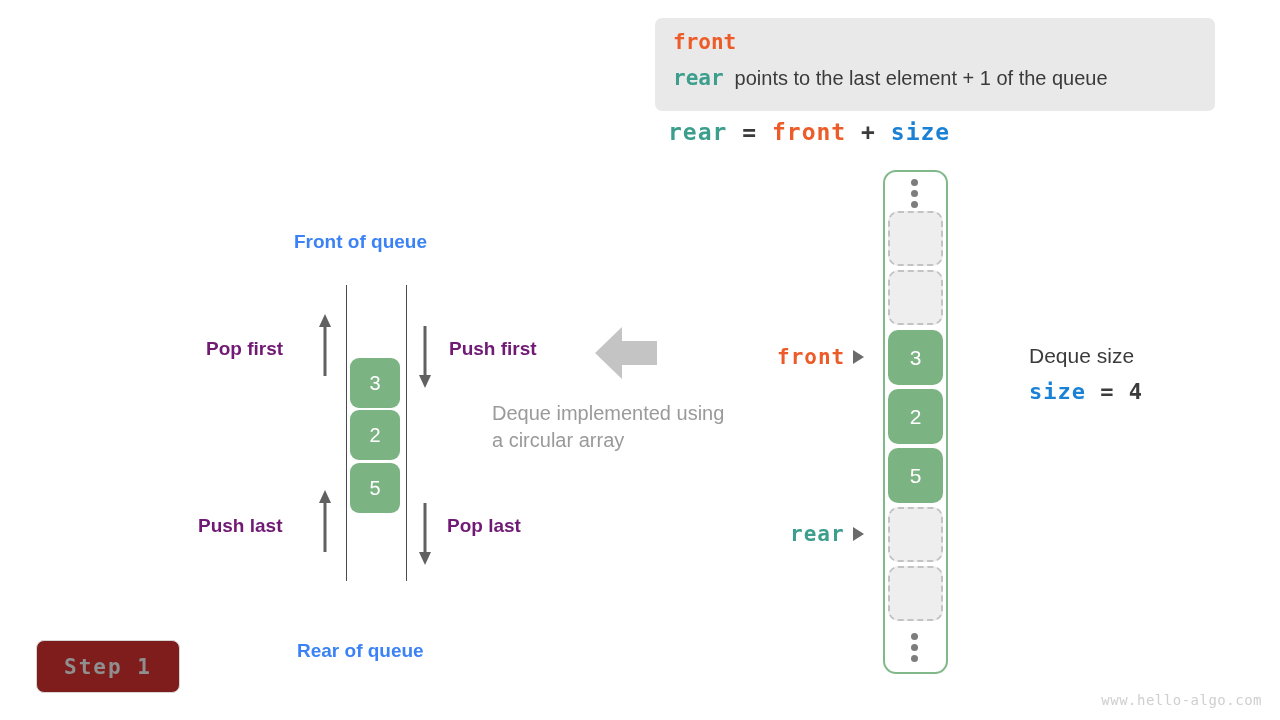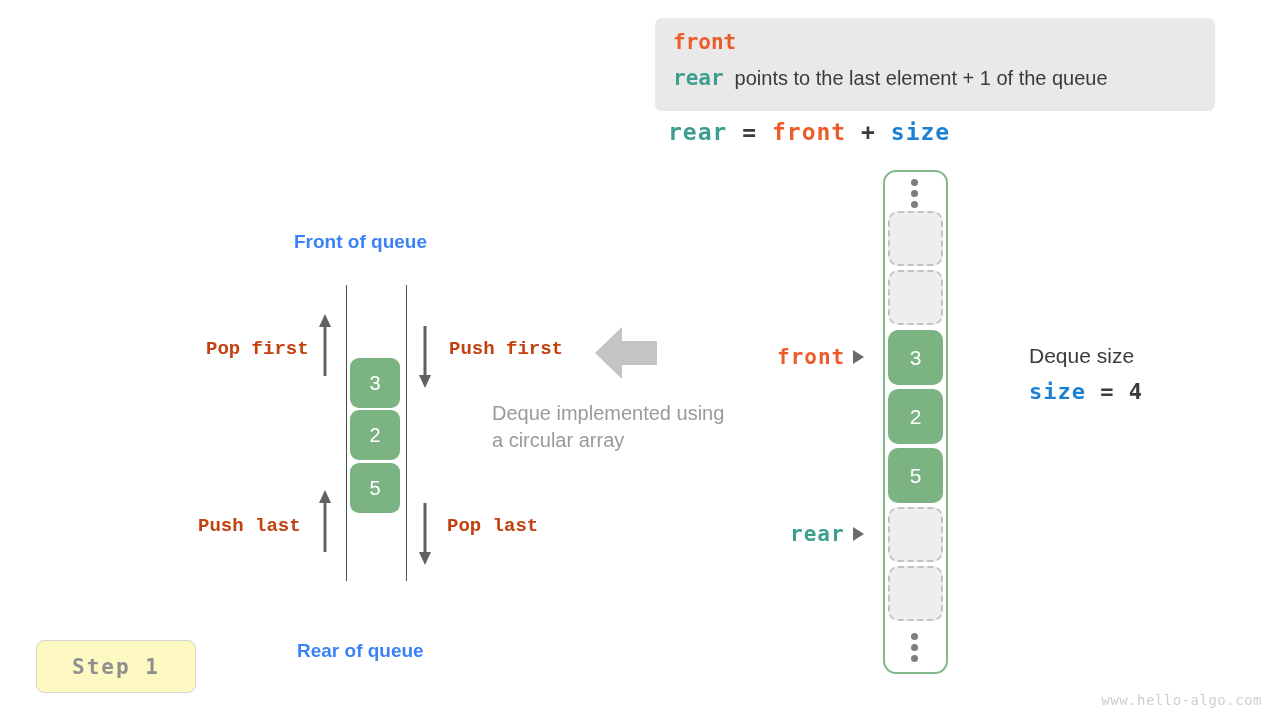--- a/index.html
+++ b/index.html
@@ -80,23 +80,22 @@
     top: 285px;
     height: 296px;
   }
   #rail-left  { left: 346px; }
   #rail-right { left: 406px; }
 
   .op-label {
     position: absolute;
     font-size: 19px;
     font-weight: bold;
-    color: #c2410c;
-    white-space: nowrap;
-    font-family: Liberation Mono, monospace;
+    color: #701a75;
+    white-space: nowrap;
   }
   #lbl-pop-first  { left: 206px; top: 338px; }
   #lbl-push-first { left: 449px; top: 338px; }
   #lbl-push-last  { left: 198px; top: 515px; }
   #lbl-pop-last   { left: 447px; top: 515px; }
 
   .arrow-v { position: absolute; width: 16px; }
   #arr-pop-first  { left: 317px; top: 314px;  height: 62px; }
   #arr-push-first { left: 417px; top: 326px;  height: 62px; }
   #arr-push-last  { left: 317px; top: 490px;  height: 62px; }
@@ -226,25 +225,25 @@
     font-size: 22px;
     letter-spacing: 1px;
     white-space: nowrap;
   }
 
   
   .step-badge {
     position: absolute;
     left: 36px;
     top: 640px;
-    width: 160px;
+    width: 144px;
     height: 53px;
     border: 1px solid #d6d6d6;
     border-radius: 8px;
-    background: #fef9c3;
+    background: #7f1d1d;
     display: flex;
     align-items: center;
     justify-content: center;
     font-family: "DejaVu Sans Mono", monospace;
     font-weight: bold;
     font-size: 21px;
     letter-spacing: 2px;
     color: #8f8f8f;
     box-sizing: border-box;
   }

